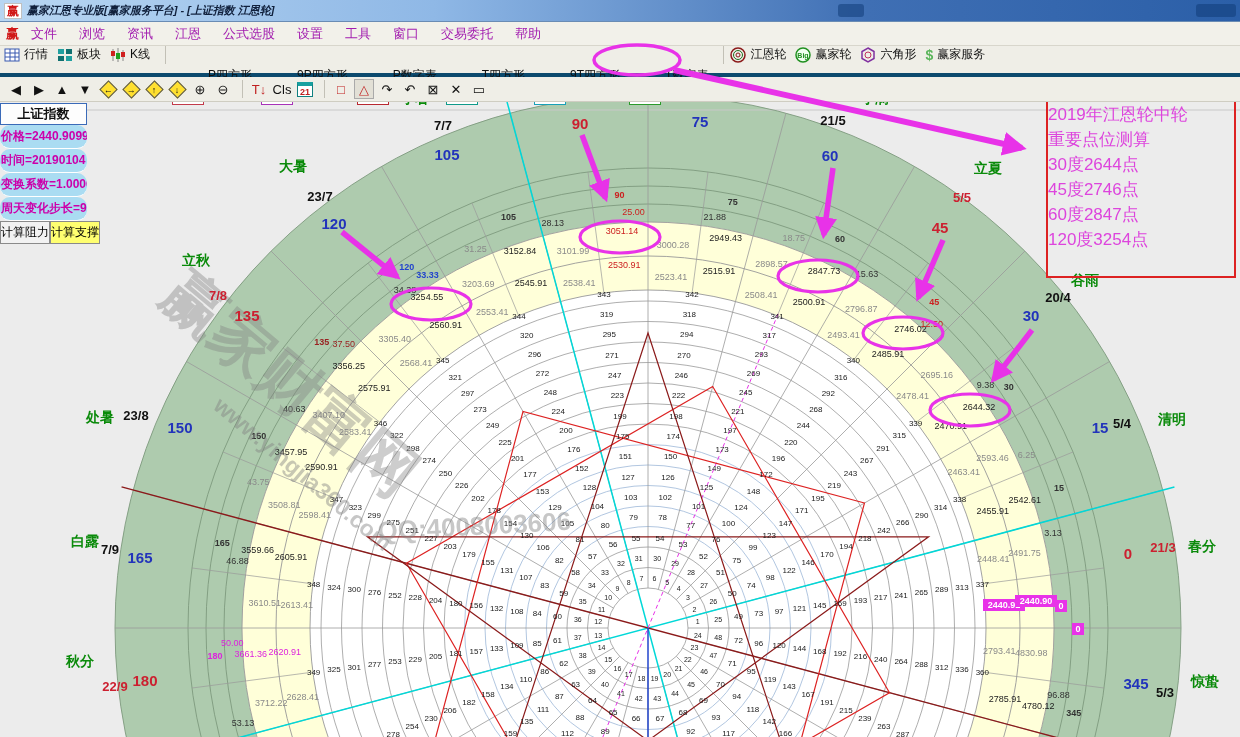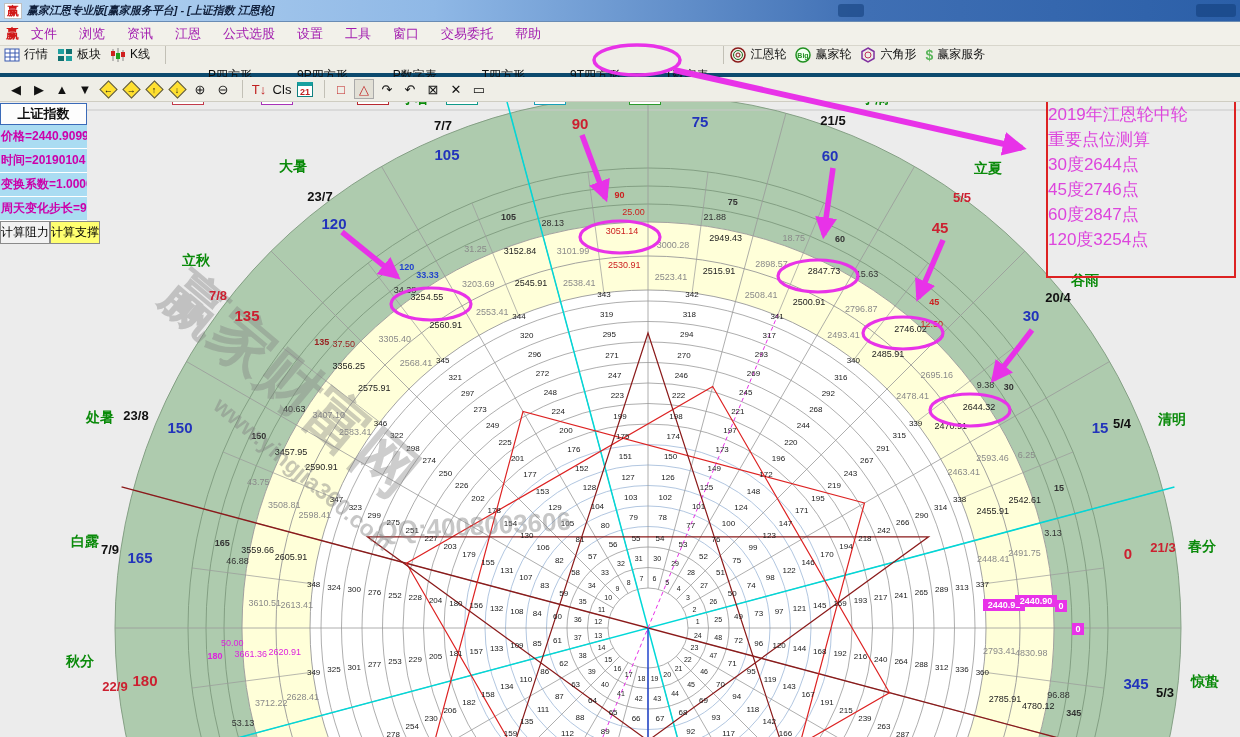--- a/index.html
+++ b/index.html
@@ -34,21 +34,21 @@
   .tb2-sep { width:1px; height:18px; background:#c2c0b6; margin:0 6px; }
   .diamond { width:13px; height:13px; background:#ffe030; border:1px solid #555; transform:rotate(45deg);
     display:inline-flex; align-items:center; justify-content:center; }
   .diamond span { transform:rotate(-45deg); font-size:9px; font-weight:bold; color:#111; }
 
   
   .sidebar { position:absolute; z-index:30; left:0; top:103px; width:87px; }
   .sb-head { background:#fdfdfd; border:1px solid #3a6ab8; font-size:13px; font-weight:bold; color:#101010;
     text-align:center; padding:1px 0; }
   .sb-row { background:#aadcf2; color:#cc00aa; font-size:12px; font-weight:bold; padding:3px 1px;
-    border-bottom:1px solid #fff; white-space:nowrap; overflow:hidden; }
+    border-bottom:1px solid #fff; white-space:nowrap; overflow:hidden;border-radius:10px; }
   .sb-btns { display:flex; }
   .sb-btn { flex:1; font-size:12px; text-align:center; border:1px solid #8a8a8a; background:#f2f2f2;
     padding:2px 0; cursor:default; white-space:nowrap; }
   .sb-btn.yellow { background:#ffff70; }
 
   
   .redbox { position:absolute; z-index:35; left:1046px; top:88px; width:190px; height:190px;
     border:2px solid #dd2222; padding:12px 0 0 0; }
   .redbox div { color:#dd44dd; font-size:17px; line-height:25px; white-space:nowrap; }
 

